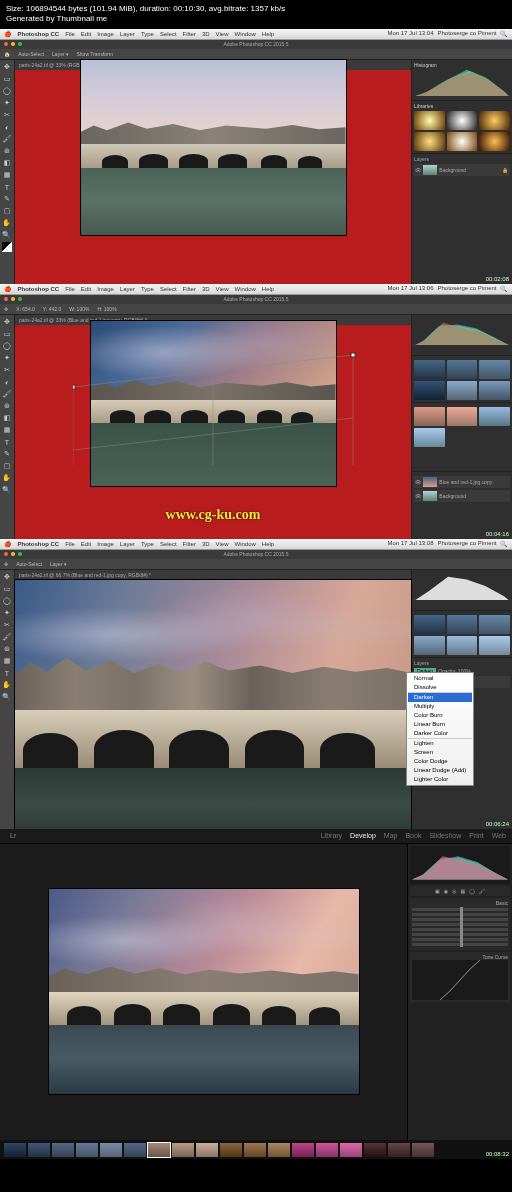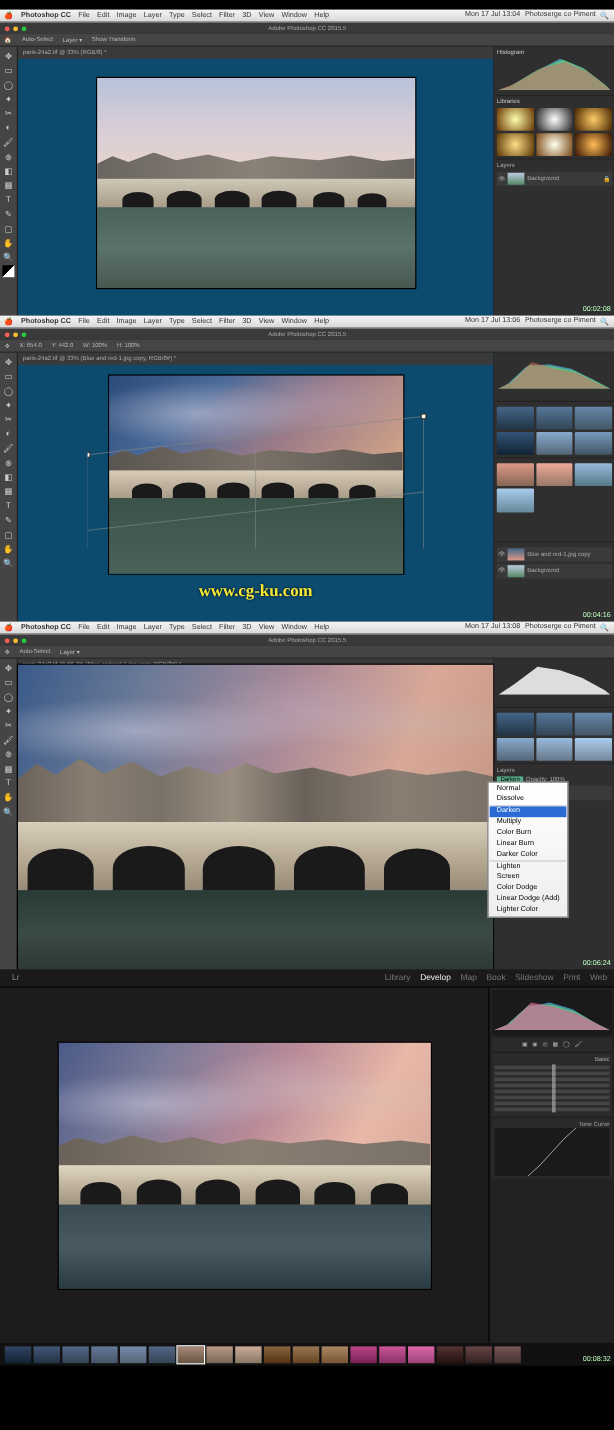--- a/index.html
+++ b/index.html
@@ -8,21 +8,21 @@
 .mac-menu{height:10px;background:linear-gradient(#f5f5f5,#d8d8d8);display:flex;align-items:center;padding:0 4px;gap:6px;color:#333;font-size:6px;border-bottom:1px solid #999}
 .mac-menu .right{margin-left:auto;display:flex;gap:4px}
 .app-titlebar{height:9px;background:#3a3a3a;display:flex;align-items:center;justify-content:center;color:#aaa;font-size:5px;position:relative}
 .traffic{position:absolute;left:4px;display:flex;gap:3px}
 .tdot{width:4px;height:4px;border-radius:50%}
 .td-r{background:#ff5f56}.td-y{background:#ffbd2e}.td-g{background:#27c93f}
 .optionsbar{height:10px;background:#454545;border-bottom:1px solid #222;display:flex;align-items:center;padding:0 4px;gap:8px;color:#bbb;font-size:5px}
 .ps-body{display:flex;height:calc(100% - 29px)}
 .toolbar{width:14px;background:#454545;border-right:1px solid #222;display:flex;flex-direction:column;align-items:center;padding-top:2px;gap:1px}
 .tool{width:11px;height:11px;display:flex;align-items:center;justify-content:center;color:#ccc;font-size:7px}
-.canvas-area{flex:1;background:#0c4a6e;display:flex;align-items:center;justify-content:center;position:relative}
+.canvas-area{flex:1;background:#b91c1c;display:flex;justify-content:center;position:relative}
 .doc{position:absolute;top:0;left:0;right:0;height:10px;background:#3a3a3a;display:flex;align-items:center;padding:0 4px;font-size:5px;color:#aaa}
 .canvas{position:relative;box-shadow:0 0 0 1px #000}
 .sidepanels{width:100px;background:#3a3a3a;border-left:1px solid #222;display:flex;flex-direction:column}
 .histo{height:36px;background:#2f2f2f;border-bottom:1px solid #222;padding:2px;position:relative}
 .histo-graph{width:100%;height:28px}
 .lib{background:#2f2f2f;border-bottom:1px solid #222;padding:2px}
 .lib-grid{display:grid;grid-template-columns:repeat(3,1fr);gap:2px;margin-top:2px}
 .thumb{aspect-ratio:16/10;background:#555;border-radius:1px}
 .layers{flex:1;background:#2f2f2f;padding:2px;font-size:5px;color:#aaa}
 .layer-row{display:flex;align-items:center;gap:2px;padding:1px;background:#3a3a3a;margin-top:2px}
@@ -50,20 +50,22 @@
 .sky{position:absolute;left:0;right:0;top:0}
 .buildings{position:absolute;left:0;right:0}
 .bridge{position:absolute;left:0;right:0}
 .water{position:absolute;left:0;right:0;bottom:0}
 .arch{position:absolute;bottom:0;background:#1a1a1a;border-radius:50% 50% 0 0}
 </style>
 </head>
 <body>
 
 <div class="file-info">
+  <div>Size: 106894544 bytes (101.94 MiB), duration: 00:10:30, avg.bitrate: 1357 kb/s</div>
+  <div>Generated by Thumbnail me</div>
 </div>
 
 <div class="panel" style="height:255px">
   <div class="mac-menu">
     <span>🍎</span>
     <b>Photoshop CC</b>
     <span>File</span>
     <span>Edit</span>
     <span>Image</span>
     <span>Layer</span>

